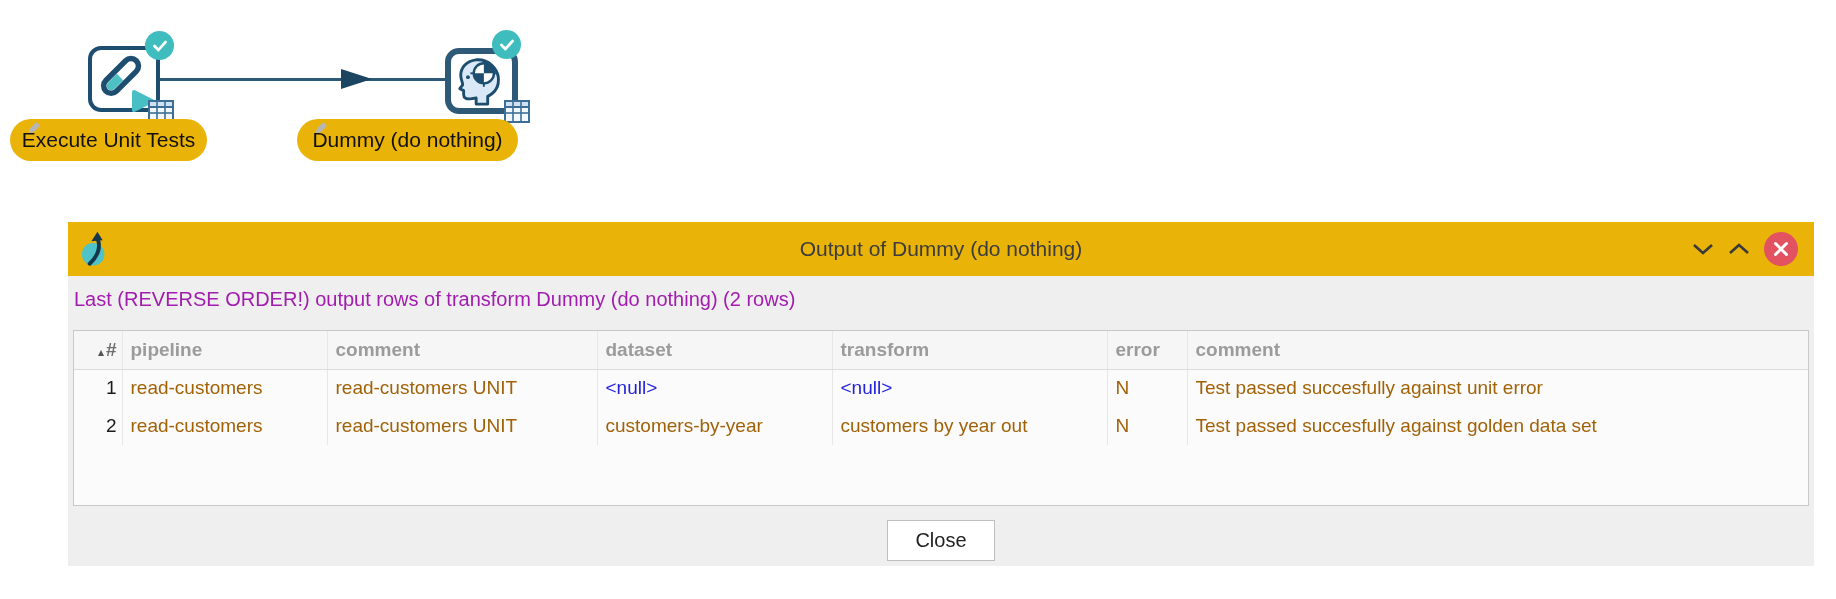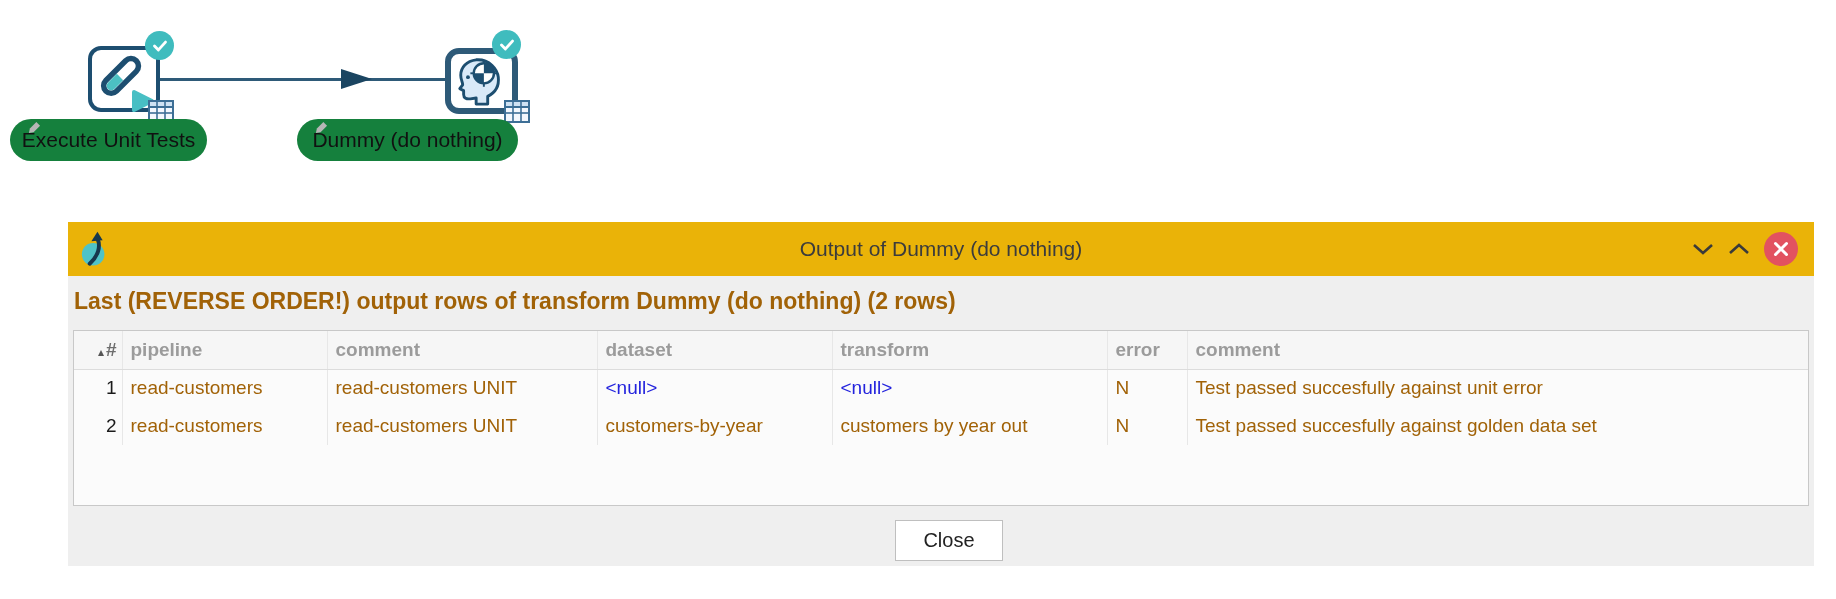--- a/index.html
+++ b/index.html
@@ -15,54 +15,54 @@
   .badge { position:absolute; width:29px; height:29px; border-radius:50%; background:#3fbcbe;
            display:flex; align-items:center; justify-content:center; }
 
   .grid-ic { position:absolute; width:26px; height:23px; }
 
   .conn-line { position:absolute; left:160px; top:78px; width:287px; height:3px; background:#2e5a78; }
   .arrowhead { position:absolute; left:341px; top:69px; width:0; height:0;
                border-top:10px solid transparent; border-bottom:10px solid transparent;
                border-left:31px solid #1b4561; }
 
-  .label-pill { position:absolute; height:42px; background:#15803d; border-radius:21px;
+  .label-pill { position:absolute; height:42px; background:#eab308; border-radius:21px;
                 display:flex; align-items:center; justify-content:center;
                 font-size:21px; color:#111; }
   .pencil { position:absolute; left:18px; top:2px; }
 
   
   #dialog { position:absolute; left:68px; top:222px; width:1746px; height:344px; background:#efefef; }
 
   #titlebar { position:absolute; left:0; top:0; width:100%; height:54px; background:#eab308;
               display:flex; align-items:center; }
   #titlebar .title { position:absolute; left:0; right:0; text-align:center;
                      font-size:21px; color:#3c3c3c; }
   .tb-left { margin-left:13px; z-index:2; display:flex; align-items:center; }
   .tb-right { margin-left:auto; margin-right:16px; z-index:2; display:flex; align-items:center; gap:14px; }
   .tb-btn { display:flex; align-items:center; justify-content:center; cursor:pointer; }
   .close-circle { width:34px; height:34px; border-radius:50%; background:#e25260;
                   display:flex; align-items:center; justify-content:center; }
 
-  #subtitle { position:absolute; left:6px; top:66px; font-size:23px; color:#a16207;font-weight:bold; }
+  #subtitle { position:absolute; left:6px; top:66px; font-size:20px; color:#a21caf; }
 
   #table-wrap { position:absolute; left:5px; top:108px; width:1736px; height:176px;
                 background:#fbfbfb; border:1px solid #c8c8c8; overflow:hidden; }
   table { border-collapse:collapse; table-layout:fixed; width:100%; font-size:19px; }
   th, td { height:38px; padding:0 8px; white-space:nowrap; overflow:hidden;
            border-right:1px solid #e7e7e7; text-align:left; font-weight:normal; vertical-align:middle; }
   th { background:#f6f6f6; color:#9b9b9b; font-weight:bold; border-bottom:1px solid #dcdcdc; }
   th:last-child, td:last-child { border-right:none; }
   th.numcol, td.numcol { text-align:right; padding-right:5px; color:#6e6e6e; }
   td.numcol { color:#1a1a1a; }
   td { color:#a16207; }
   td.nullv { color:#2323dd; }
   .sort-arrow { color:#555; font-size:12px; margin-right:2px; font-weight:normal; }
 
-  #close-row { position:absolute; left:8px; top:298px; width:100%; display:flex; justify-content:center; }
+  #close-row { position:absolute; left:0; top:298px; width:100%; display:flex; justify-content:center; }
   #close-btn { min-width:108px; height:41px; background:#ffffff; border:1px solid #bfbfbf;
                font-size:20px; color:#222; font-family:"Liberation Sans", sans-serif; cursor:pointer; }
 </style>
 </head>
 <body>
 
 <div id="canvas">
 
   <div class="conn-line"></div>
   <div class="arrowhead"></div>

